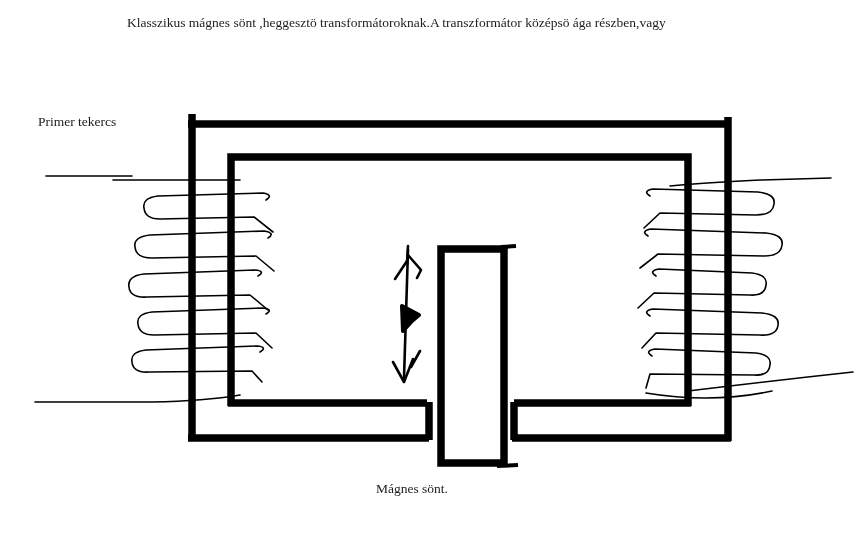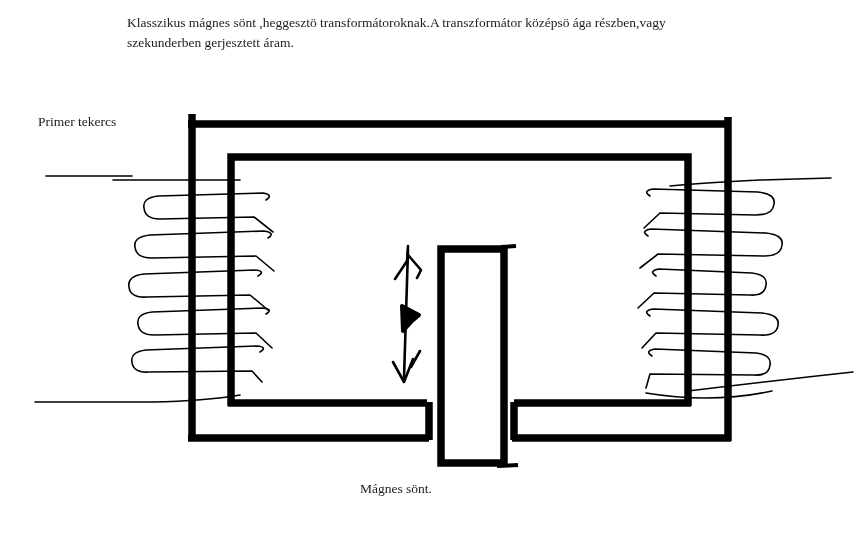--- a/index.html
+++ b/index.html
@@ -19,21 +19,21 @@
   .txt {
     position: absolute;
     font-size: 13.5px;
     line-height: 20px;
     color: #1c1c1c;
     white-space: nowrap;
   }
   #caption { left: 127px; top: 13px; }
   #label-primer { left: 38px; top: 112px; }
   #label-szekunder { left: 737px; top: 90px; }
-  #label-magnes { left: 360px; top: 479px; }
+  #label-magnes { left: 376px; top: 479px; }
   #drawing {
     position: absolute;
     left: 0; top: 0;
     width: 864px;
     height: 540px;
   }
   .ink-thick {
     stroke: #000000;
     stroke-width: 7.5;
     fill: none;
@@ -61,21 +61,20 @@
     stroke-linejoin: round;
   }
 </style>
 </head>
 <body>
 
 <div id="canvas">
 
   <div id="caption" class="txt">
     <div>Klasszikus mágnes sönt ,heggesztö transformátoroknak.A transzformátor középsö ága részben,vagy</div>
-    <div>szekunderben gerjesztett áram.</div>
   </div>
 
   <div id="label-primer" class="txt">Primer tekercs</div>
   <div id="label-magnes" class="txt">Mágnes sönt.</div>
 
   <svg id="drawing" viewBox="0 0 864 540">
 
     <g>
       <path class="ink-thick" d="M 192 114 L 192 441"></path>
       <path class="ink-thick" d="M 188 124 L 728 124"></path>

